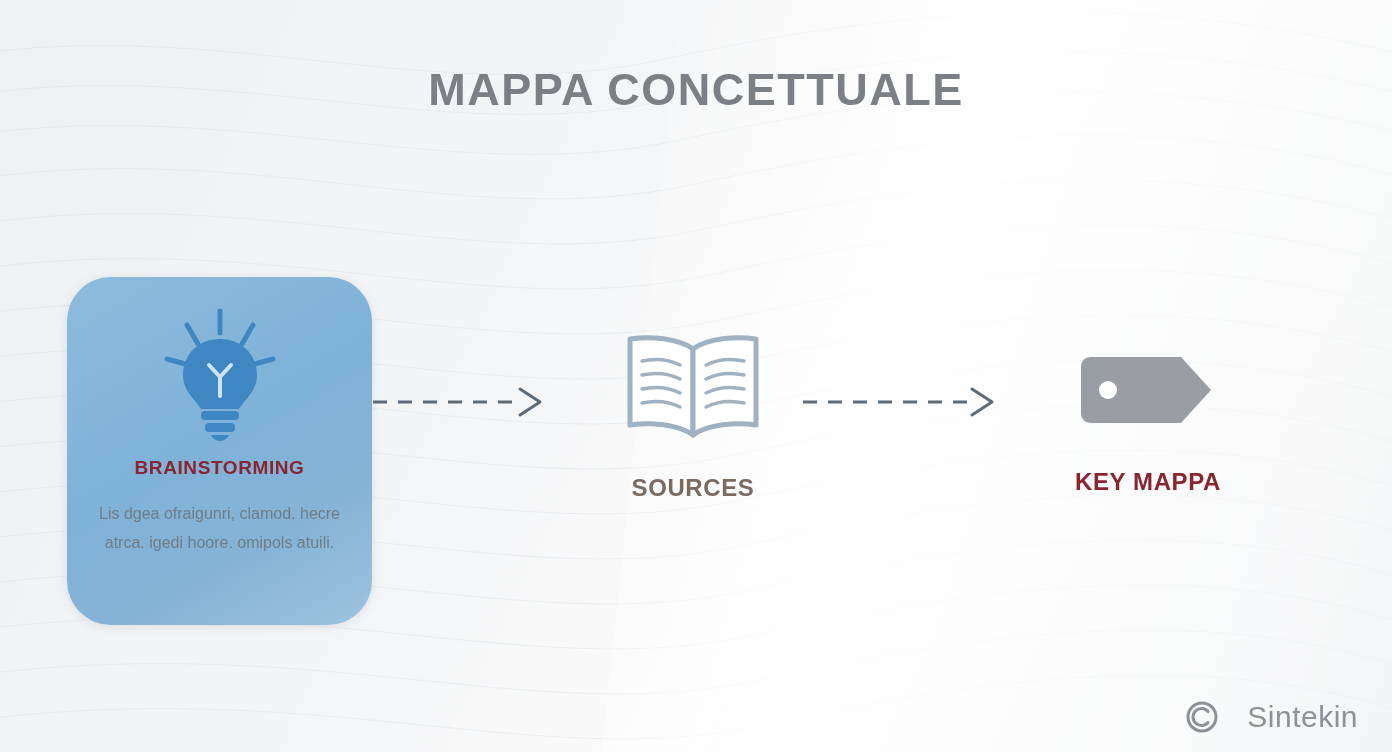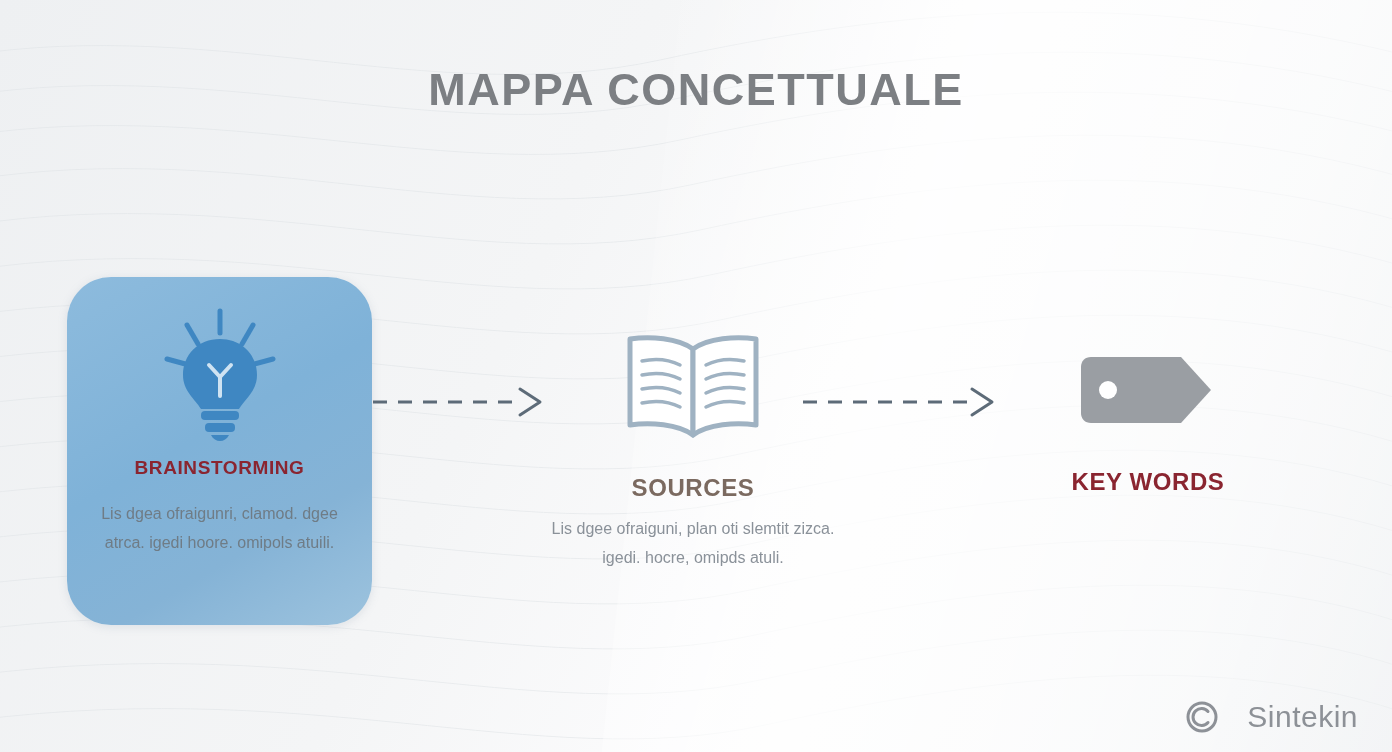--- a/index.html
+++ b/index.html
@@ -183,21 +183,21 @@
           <path d="M75 97 L 75 78"></path>
           <path d="M75 78 L 64 66"></path>
           <path d="M75 78 L 86 66"></path>
         </g>
         <rect x="56" y="112" width="38" height="9" rx="4" fill="#3f87c2"></rect>
         <rect x="60" y="124" width="30" height="9" rx="4" fill="#3f87c2"></rect>
         <path d="M66 136 C 70 144, 80 144, 84 136 Z" fill="#3f87c2"></path>
       </svg>
     </div>
     <div class="card-title">BRAINSTORMING</div>
-    <div class="card-body">Lis dgea ofraigunri, clamod. dgee atrca. igedi hoore. omipols atuili.</div>
+    <div class="card-body">Lis dgea ofraigunri, clamod. hecre atrca. igedi hoore. omipols atuili.</div>
   </div>
 
   <div class="connector" id="connector-1">
     <svg width="180" height="40" viewBox="0 0 180 40">
       <line x1="3" y1="20" x2="152" y2="20" stroke="#5d6b78" stroke-width="3" stroke-dasharray="14 11"></line>
       <polyline points="150,7 170,20 150,33" fill="none" stroke="#5d6b78" stroke-width="3" stroke-linecap="round" stroke-linejoin="round"></polyline>
     </svg>
   </div>
 
   <div class="node" id="node-sources">
@@ -211,38 +211,37 @@
           <path d="M34 64 C 48 61, 62 63, 72 68"></path>
           <path d="M34 78 C 48 75, 62 77, 72 82"></path>
           <path d="M136 36 C 122 33, 108 35, 98 40"></path>
           <path d="M136 50 C 122 47, 108 49, 98 54"></path>
           <path d="M136 64 C 122 61, 108 63, 98 68"></path>
           <path d="M136 78 C 122 75, 108 77, 98 82"></path>
         </g>
       </svg>
     </div>
     <div class="node-title sources">SOURCES</div>
-    <div class="node-body">Lis dgee ofraiguni, plan oti slemtit zizca. igedi. hocre, omipds atuli.</div>
   </div>
 
   <div class="connector" id="connector-2">
     <svg width="200" height="40" viewBox="0 0 200 40">
       <line x1="3" y1="20" x2="175" y2="20" stroke="#5d6b78" stroke-width="3" stroke-dasharray="14 11"></line>
       <polyline points="172,7 192,20 172,33" fill="none" stroke="#5d6b78" stroke-width="3" stroke-linecap="round" stroke-linejoin="round"></polyline>
     </svg>
   </div>
 
   <div class="node" id="node-keywords">
     <div class="node-icon">
       <svg width="170" height="110" viewBox="0 0 170 110">
         <path d="M28 22 L 118 22 L 148 55 L 118 88 L 28 88 C 22 88, 18 84, 18 78 L 18 32 C 18 26, 22 22, 28 22 Z" fill="#9a9ea3"></path>
         <circle cx="45" cy="55" r="9" fill="#ffffff"></circle>
       </svg>
     </div>
-    <div class="node-title keywords">KEY WORDS</div>
+    <div class="node-title keywords">KEY MAPPA</div>
   </div>
 
   <div class="brand">
     <svg width="34" height="34" viewBox="0 0 34 34">
       <circle cx="17" cy="17" r="14" fill="none" stroke="#8d9197" stroke-width="3"></circle>
       <path d="M23 11.5 A 8.5 8.5 0 1 0 23 22.5" fill="none" stroke="#8d9197" stroke-width="3" stroke-linecap="round"></path>
     </svg>
     <span class="brand-name">Sintekin</span>
   </div>
 

